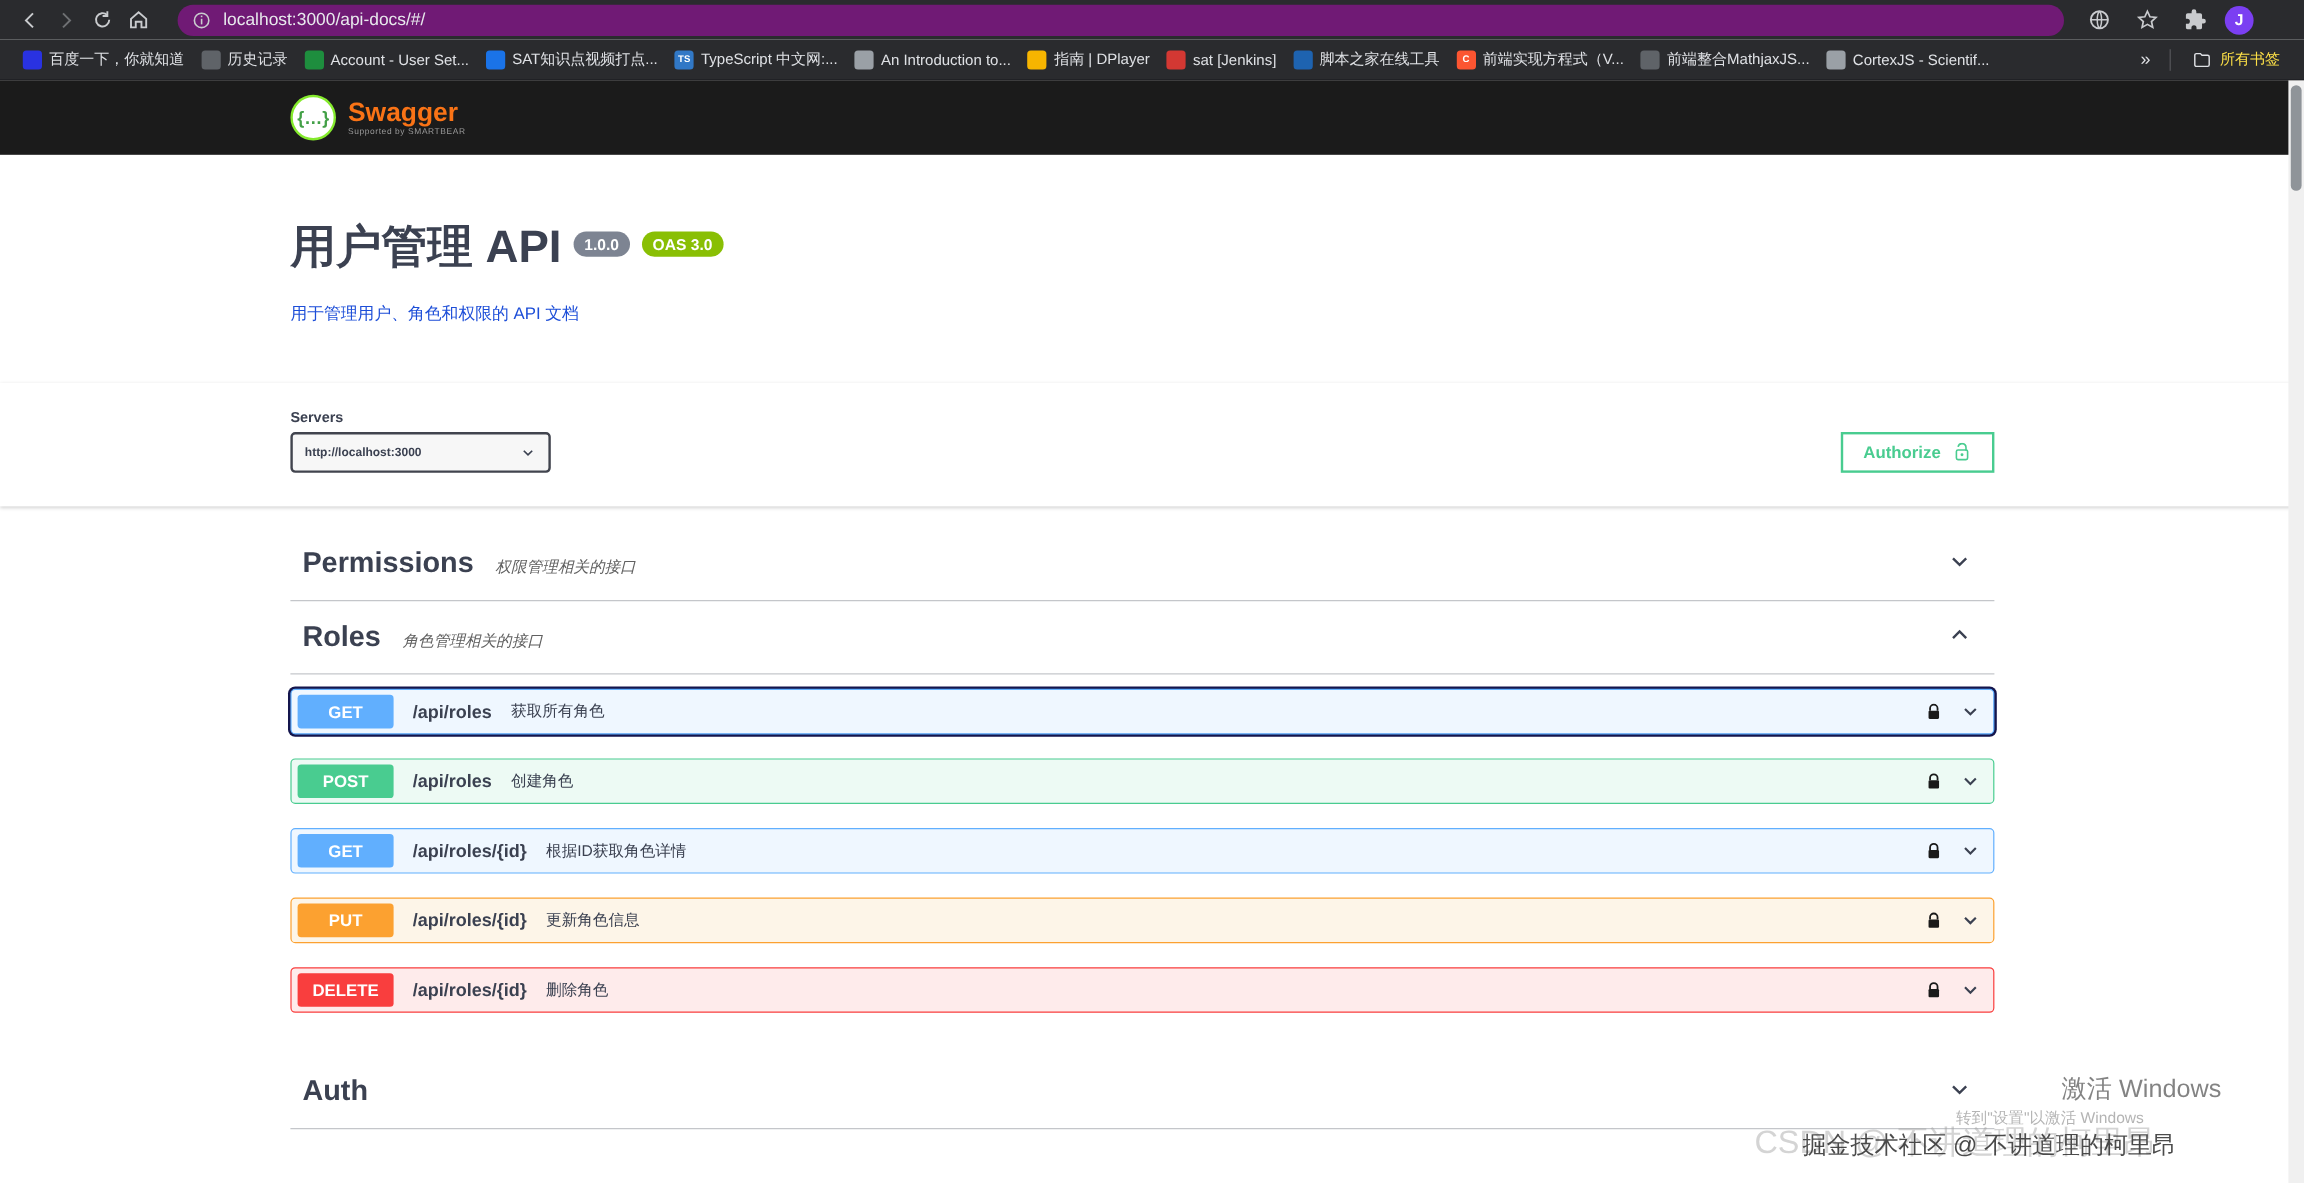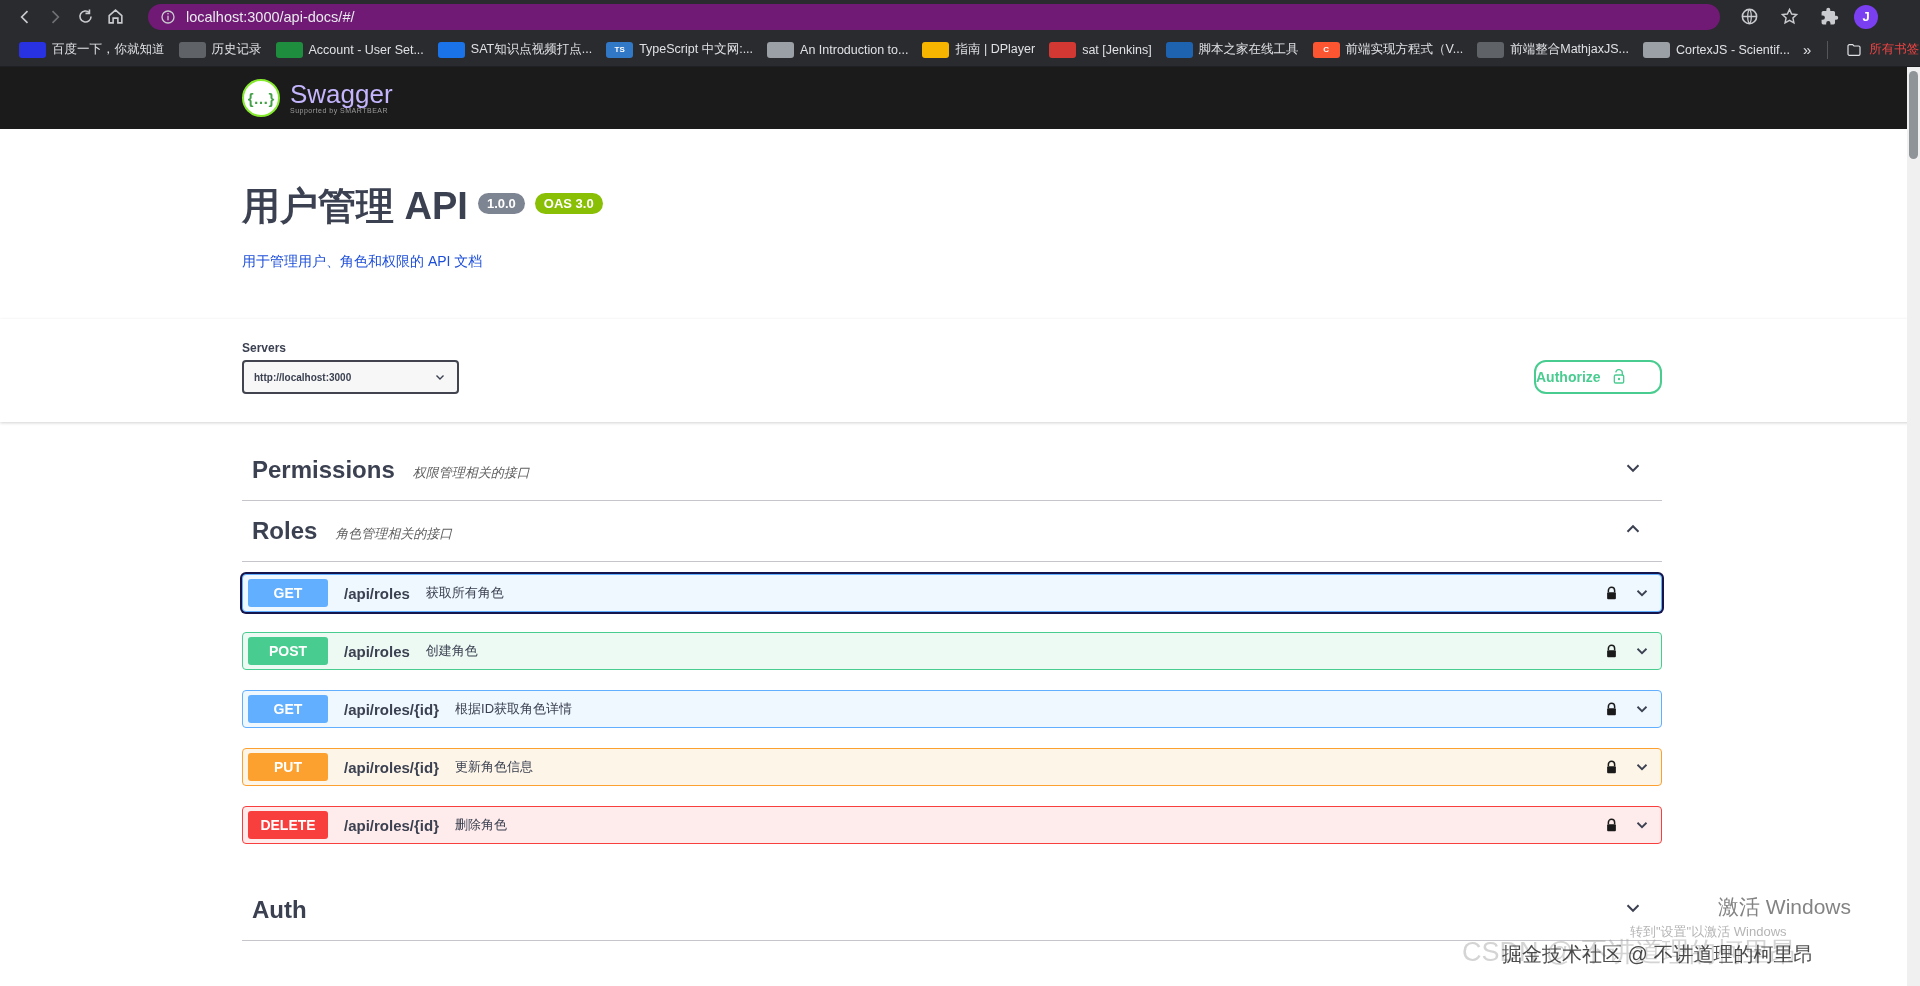--- a/index.html
+++ b/index.html
@@ -12,54 +12,54 @@
   .tb-btn { width:30px; height:28px; display:flex; align-items:center; justify-content:center; border-radius:50%; cursor:pointer; flex:0 0 auto; }
   .tb-btn svg { display:block; }
   .omnibox { flex:1 1 auto; height:26px; margin:0 14px 0 18px; background:#701a75; border-radius:13px; display:flex; align-items:center; padding:0 12px; min-width:0; }
   .omnibox .url { color:#e8eaed; font-size:14.5px; margin-left:10px; white-space:nowrap; }
   .toolbar-right { display:flex; align-items:center; gap:10px; margin-right:32px; }
   .avatar { width:24px; height:24px; border-radius:50%; background:#7b3ff2; color:#fff; font-size:13px; font-weight:bold; display:flex; align-items:center; justify-content:center; }
 
   .bookmarks-bar { height:34px; background:#2a2b2e; display:flex; align-items:center; padding:0 12px; border-bottom:1px solid #1f2023; }
   .bookmark-item { display:flex; align-items:center; gap:6px; padding:3px 7px; border-radius:6px; cursor:pointer; flex:0 0 auto; }
   .bookmark-item .label { color:#dfe1e5; font-size:12.5px; white-space:nowrap; }
-  .favicon { width:27px; height:16px; border-radius:3px; display:flex; align-items:center; justify-content:center;
+  .favicon { width:16px; height:16px; border-radius:3px; display:flex; align-items:center; justify-content:center;
              color:#fff; font-size:8px; font-weight:bold; flex:0 0 auto; }
   .bookmarks-right { margin-left:auto; display:flex; align-items:center; gap:10px; }
   .more-chev { color:#dfe1e5; font-size:15px; padding:0 6px; cursor:pointer; }
   .bm-divider { width:1px; height:18px; background:#55565a; }
-  .all-bookmarks { display:flex; align-items:center; gap:7px; color:#ef4444; font-size:12.5px; padding:3px 8px; cursor:pointer; white-space:nowrap; }
+  .all-bookmarks { display:flex; align-items:center; gap:7px; color:#fde047; font-size:12.5px; padding:3px 8px; cursor:pointer; white-space:nowrap; }
 
   
   .swagger-topbar { height:62px; background:#1b1b1b; display:flex; align-items:center; padding-left:242px; }
   .brand { display:flex; align-items:center; gap:10px; cursor:pointer; }
   .brand-logo { width:38px; height:38px; border-radius:50%; background:#fff; display:flex; align-items:center; justify-content:center;
                 color:#43a047; font-weight:bold; font-size:15px; border:2px solid #85ea2d; }
   .brand-text { display:flex; flex-direction:column; }
-  .brand-name { color:#c4b5fd; font-size:26px; font-weight:normal; line-height:22px; }
+  .brand-name { color:#f97316; font-size:22px; font-weight:bold; line-height:22px; }
   .brand-tagline { color:#9b9b9b; font-size:7px; letter-spacing:.5px; margin-top:2px; }
 
   
   .content { width:1420px; margin-left:242px; }
   .info-section { padding:56px 0 48px 0; }
   .title-row { display:flex; align-items:flex-start; gap:10px; }
   .api-title { font-size:38px; font-weight:bold; color:#3b4151; line-height:42px; }
   .badge { font-size:13px; font-weight:bold; color:#fff; padding:3px 9px; border-radius:12px; margin-top:8px; display:inline-block; }
   .badge.version { background:#7d8492; }
   .badge.oas { background:#89bf04; }
   .api-desc { margin-top:26px; font-size:14px; color:#1d4ed8; }
 
   .scheme-container { width:100%; background:#fff; padding:22px 0 28px 0; box-shadow:0 1px 3px rgba(0,0,0,.18); }
   .scheme-inner { width:1420px; margin-left:242px; display:flex; justify-content:space-between; align-items:flex-end; }
   .servers-label { font-size:12px; font-weight:bold; color:#3b4151; margin-bottom:5px; }
   .server-select { width:217px; height:34px; border:2px solid #41444e; border-radius:4px; background:#f7f7f7;
                    display:flex; align-items:center; justify-content:space-between; padding:0 10px; cursor:pointer; }
   .server-select .sel-text { font-size:10px; font-weight:bold; color:#3b4151; }
-  .authorize-btn { width:128px; height:34px; border:2px solid #49cc90; border-radius:12px; background:transparent;
-                   display:flex; align-items:center; justify-content:flex-start; gap:10px; cursor:pointer; }
+  .authorize-btn { width:128px; height:34px; border:2px solid #49cc90; border-radius:0; background:transparent;
+                   display:flex; align-items:center; justify-content:center; gap:10px; cursor:pointer; }
   .authorize-btn .auth-label { color:#49cc90; font-size:14px; font-weight:bold; }
 
   .sections { margin-top:18px; }
   .section-row { display:flex; align-items:center; padding:16px 10px; border-bottom:1px solid rgba(59,65,81,.3); cursor:pointer; }
   .section-name { font-size:24px; font-weight:bold; color:#3b4151; }
   .section-desc { font-size:13px; color:#606060; margin-left:18px; padding-top:6px;font-style:italic; }
   .section-chev { margin-left:auto; margin-right:8px; }
   .section-chev.up svg { transform:rotate(180deg); }
 
   .ops { padding:12px 0 36px 0; }

